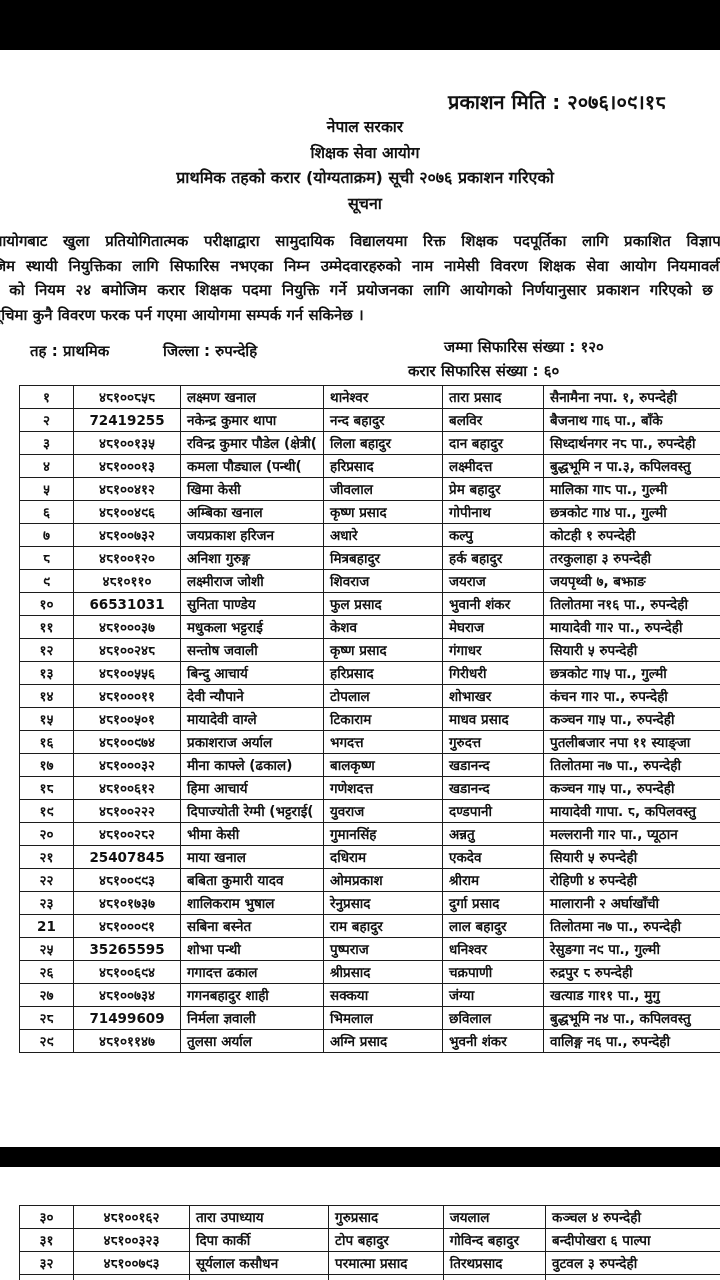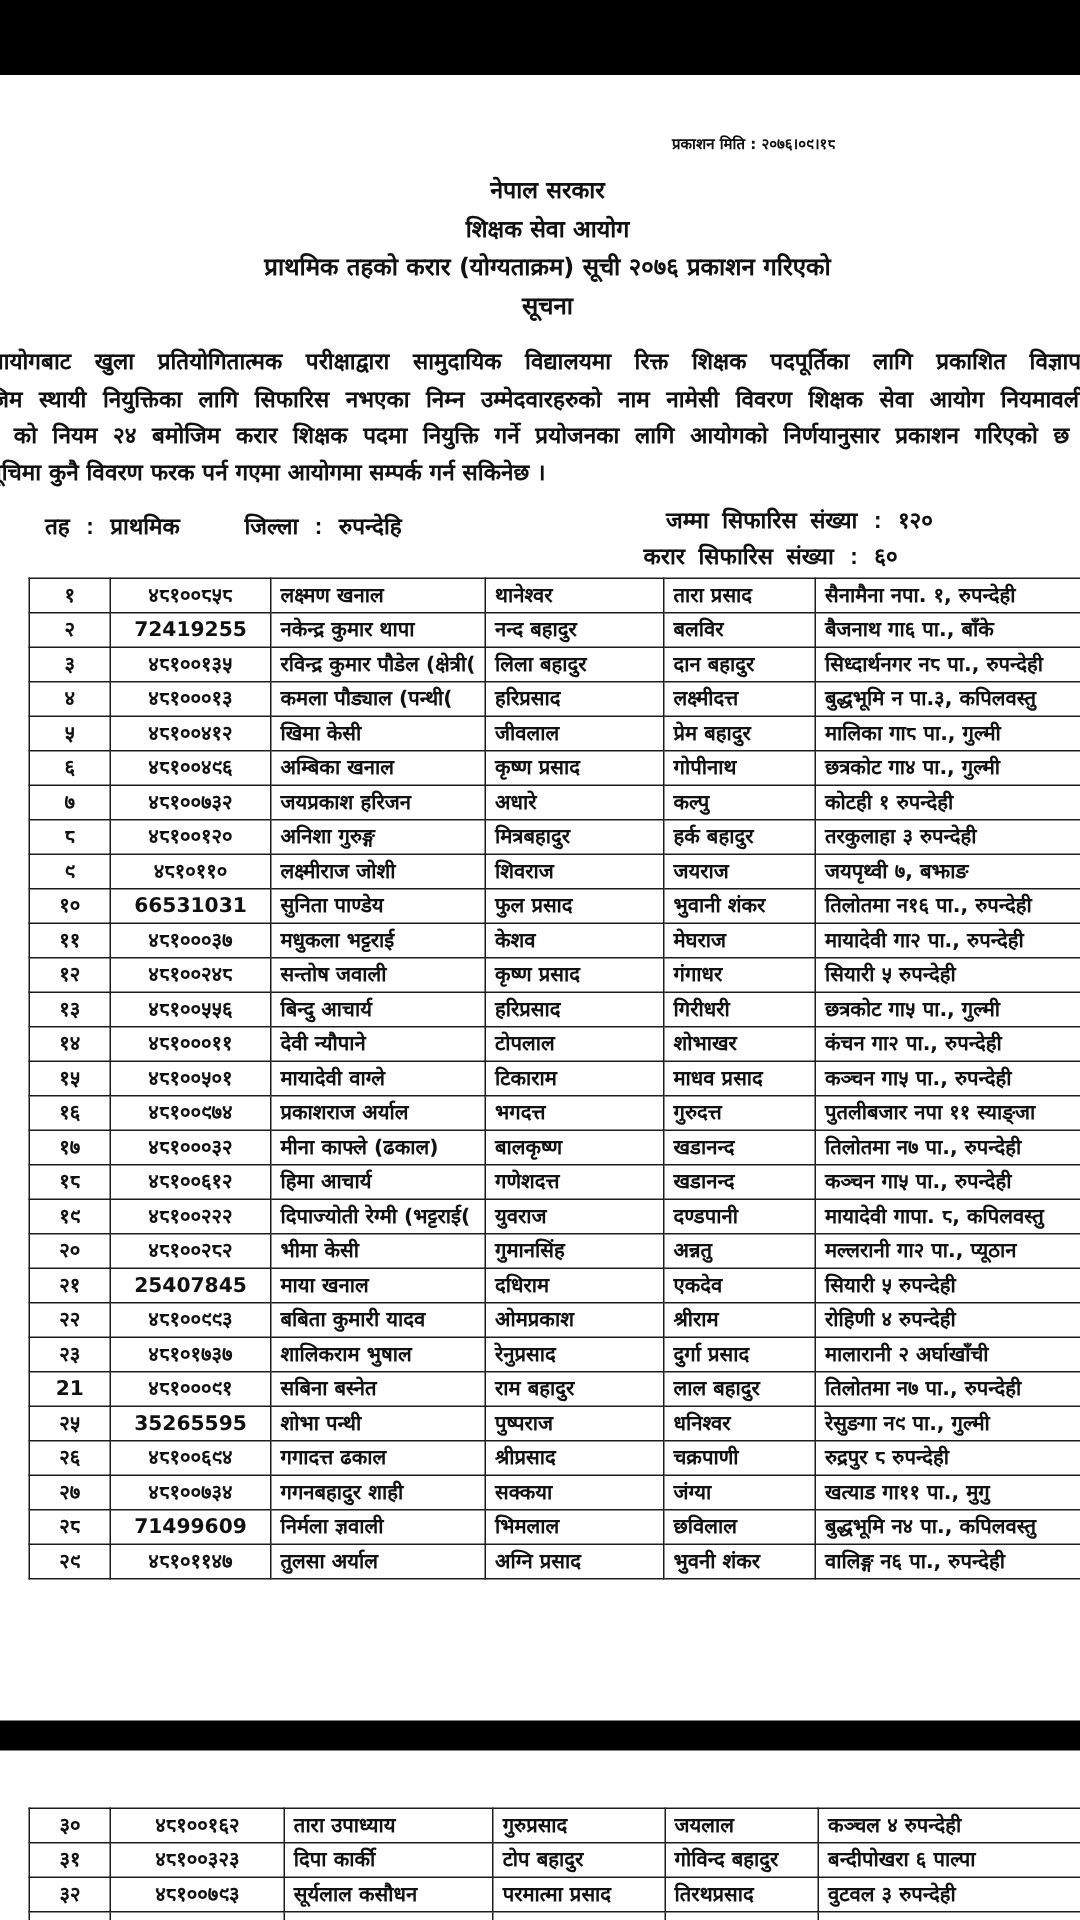--- a/index.html
+++ b/index.html
@@ -4,36 +4,36 @@
 <style>
   * { margin:0; padding:0; box-sizing:border-box; }
   html,body { background:#000; }
   body { font-family:"DejaVu Sans","Liberation Sans",sans-serif; color:#111; }
   .screen { position:relative; width:720px; height:1280px; overflow:hidden; background:#ffffff; margin:0 auto; }
   .blackbar { position:absolute; left:0; width:720px; background:#000; }
   .bar-top { top:0; height:50px; }
   .bar-mid { top:1147px; height:20px; }
 
   .abs { position:absolute; }
-  .date-line { top:88px; left:448px; width:260px; font-size:10px; font-weight:600; white-space:nowrap; }
+  .date-line { top:88px; left:448px; width:260px; font-size:20px; font-weight:600; white-space:nowrap; }
   .center-line { left:0; width:730px; text-align:center; }
   .gov   { top:115px; font-size:15.5px; font-weight:600; }
   .comm  { top:141px; font-size:15.5px; font-weight:600; }
   .title { top:166px; font-size:16px; font-weight:700; }
   .subtitle { top:192px; font-size:16px; font-weight:700; }
 
   .para { top:229px; left:-9px; width:738px; font-size:15px; font-weight:600; }
   .para .pline { line-height:24.5px; text-align:justify; text-align-last:justify; white-space:nowrap; overflow:hidden; }
   .para .pline.last { text-align:left; text-align-last:left; }
 
-  .meta { font-size:15px; font-weight:700; white-space:nowrap;font-family:Liberation Mono, monospace; }
+  .meta { font-size:15px; font-weight:700; white-space:nowrap; }
   .meta-level    { top:340px; left:30px; }
   .meta-district { top:340px; left:163px; }
   .meta-total    { top:336px; left:444px; }
-  .meta-contract { top:360px; left:429px; }
+  .meta-contract { top:360px; left:408px; }
 
   table.roster { position:absolute; left:19px; border-collapse:collapse; table-layout:fixed; background:#fff; }
   #table1 { top:385px; width:774px; }
   #table2 { top:1205px; width:783px; }
   table.roster td {
     border:1px solid #1c1c1c;
     font-size:13.5px; font-weight:600; line-height:20px;
     padding:1px 6px; vertical-align:middle; overflow:hidden;
   }
   table.roster td:nth-child(1), table.roster td:nth-child(2) { text-align:center; padding:1px 2px; }

